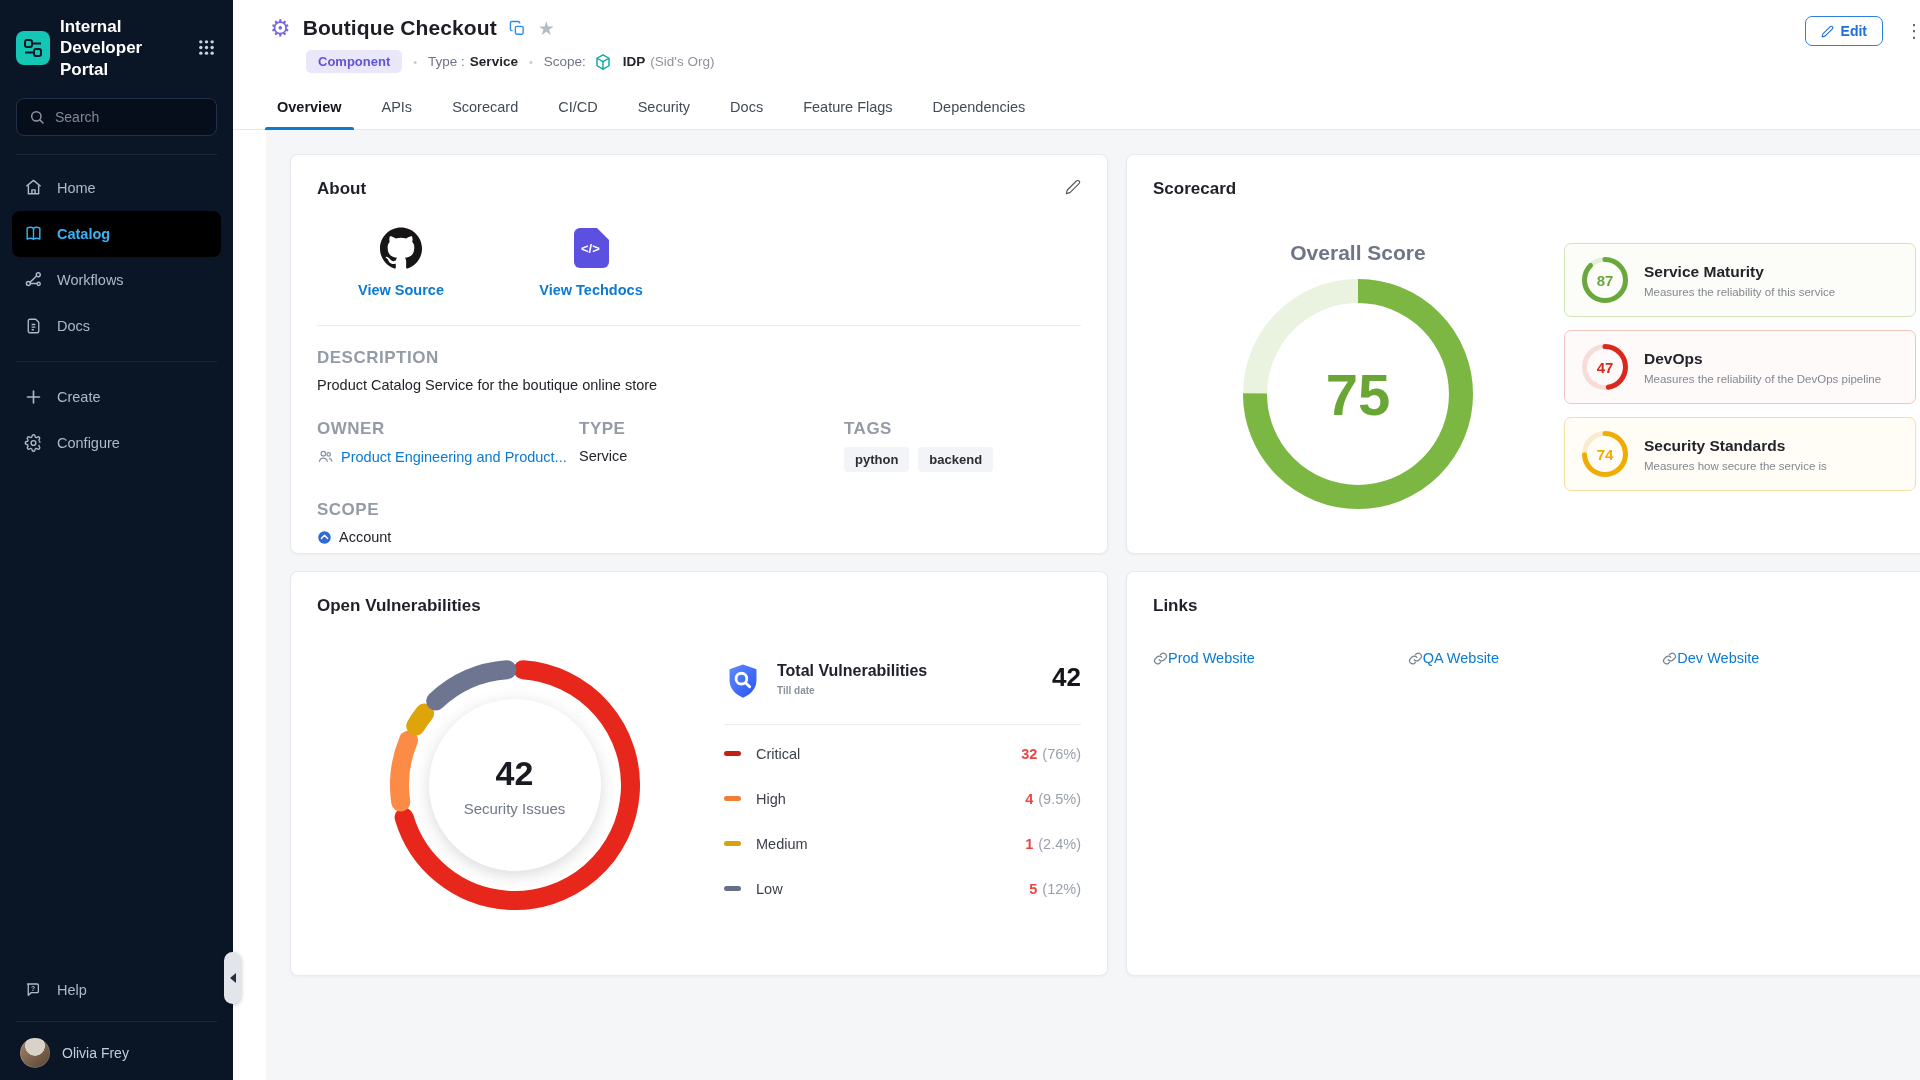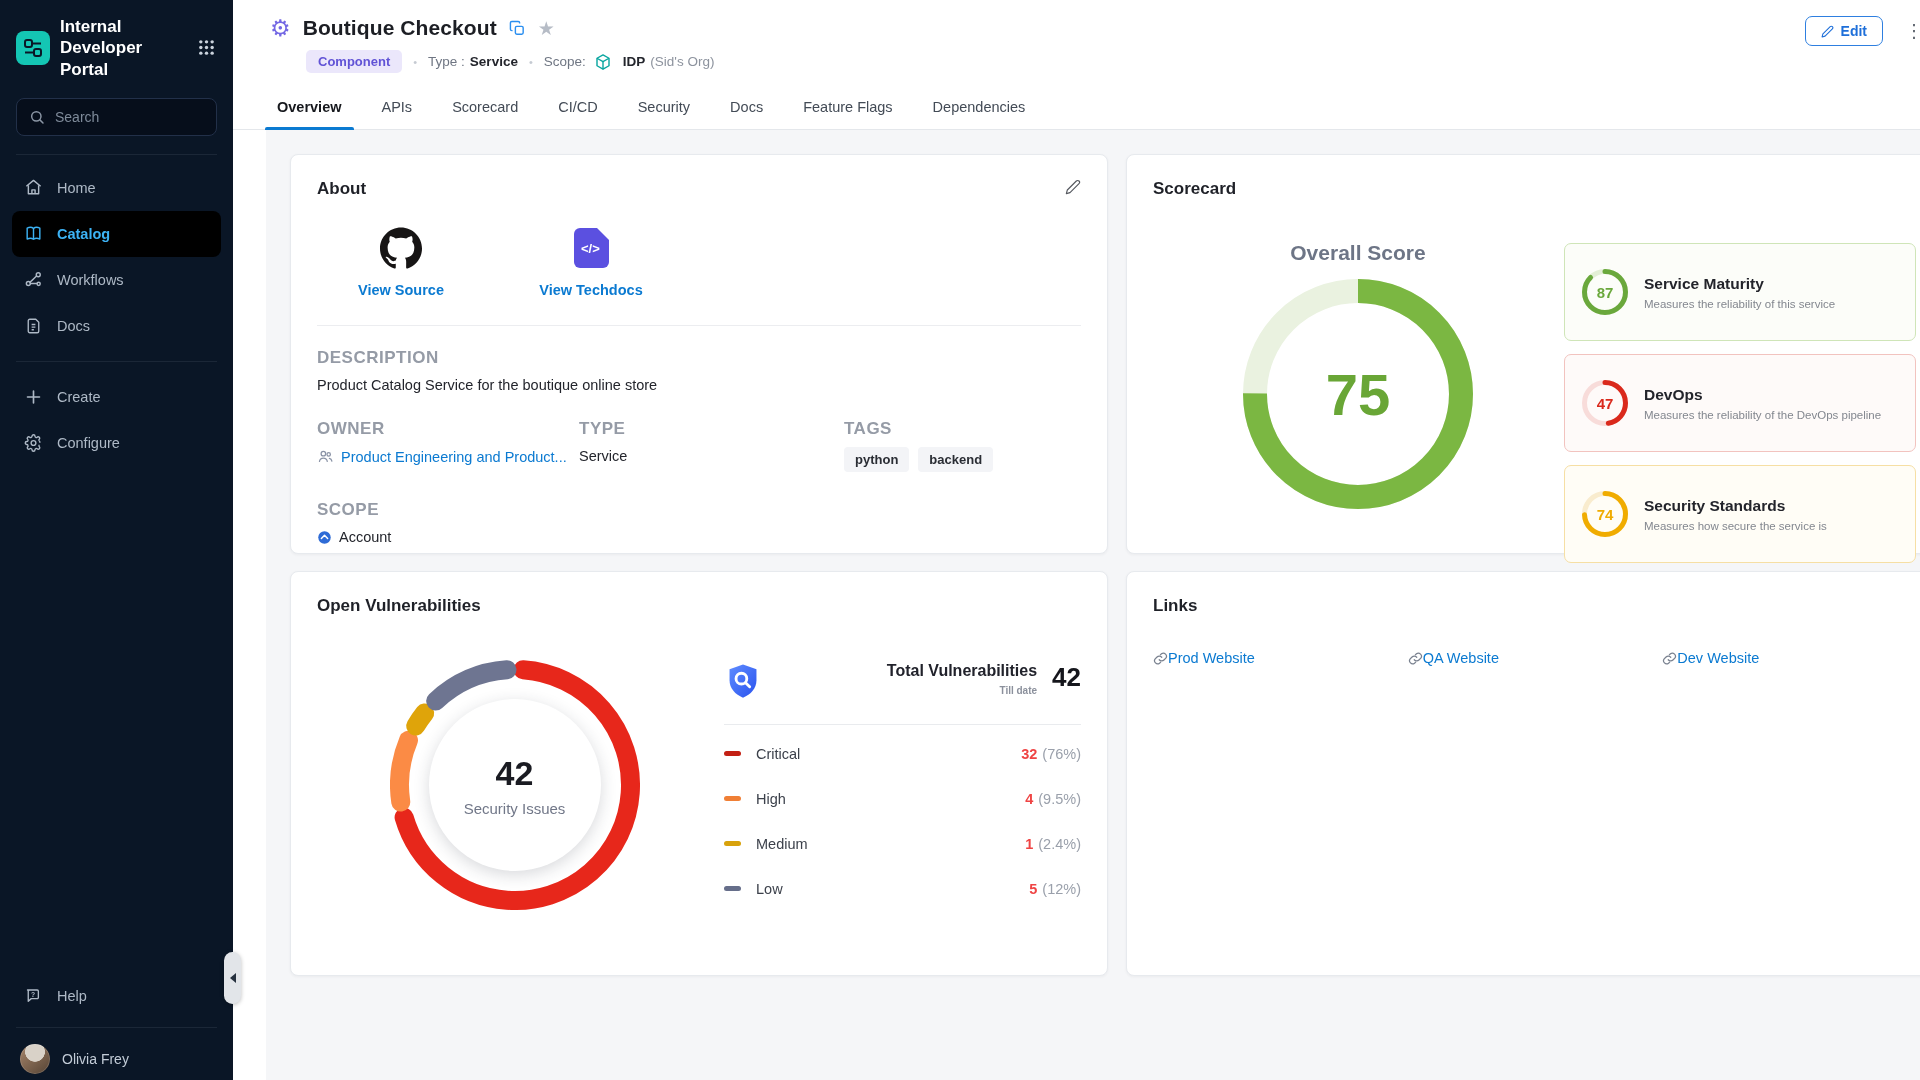--- a/index.html
+++ b/index.html
@@ -12,21 +12,21 @@
   .logo-row { display:flex; align-items:center; gap:10px; padding:16px 4px 12px 4px; }
   .logo-mark { width:34px; height:34px; border-radius:8px; background:#14c6b4; display:flex; align-items:center; justify-content:center; flex:0 0 34px; }
   .logo-text { color:#fff; font-size:17px; font-weight:700; line-height:1.25; flex:1; }
   .grid-icon { width:22px; height:22px; display:flex; align-items:center; justify-content:center; cursor:pointer; }
   .search-box { margin:6px 4px 14px 4px; height:38px; background:#060e1b; border:1px solid #223049; border-radius:8px; display:flex; align-items:center; gap:10px; padding:0 12px; color:#7e8a99; font-size:14px; cursor:text; }
   .sb-divider { border:none; border-top:1px solid #1b2737; margin:4px 4px 10px 4px; }
   .sb-divider.mid { margin:12px 4px; }
   .nav-item { height:46px; border-radius:8px; display:flex; align-items:center; gap:14px; padding:0 12px; color:#aeb9c6; font-size:14.5px; cursor:pointer; }
   .nav-item svg { flex:0 0 19px; }
   .nav-item.active { background:#000000; color:#3cb2f4; font-weight:700; }
-  .sidebar-bottom { margin-top:auto; padding-bottom:4px; }
+  .sidebar-bottom { margin-top:auto; padding-bottom:10px; }
   .user-row { display:flex; align-items:center; gap:12px; padding:8px 12px 2px 8px; cursor:pointer; }
   .avatar { width:30px; height:30px; border-radius:50%; background:
       radial-gradient(circle at 50% 26%, #d9d2c8 0 36%, rgba(0,0,0,0) 38%),
       linear-gradient(140deg, #a08066 10%, #5d4a3a 90%); box-shadow:inset 0 0 0 1px rgba(255,255,255,.15); }
   .user-name { color:#c3ccd7; font-size:14px; }
   .collapse-handle { position:absolute; left:224px; top:952px; width:17px; height:52px; background:#e2e5e9; border-radius:9px; z-index:6; display:flex; align-items:center; justify-content:center; cursor:pointer; box-shadow:0 1px 4px rgba(0,0,0,.25); }
   .collapse-handle i { width:0; height:0; border-top:5px solid transparent; border-bottom:5px solid transparent; border-right:6px solid #26313f; }
 
   
   .main { flex:1; display:flex; flex-direction:column; background:#fff; }
@@ -73,38 +73,38 @@
   .chips { display:flex; gap:9px; margin-top:8px; }
   .chip { background:#f3f4f7; border-radius:4px; padding:5px 11px; font-size:13px; font-weight:700; color:#2a2d34; cursor:pointer; }
 
   
   .sc-body { display:flex; margin-top:4px; }
   .sc-left { width:410px; display:flex; flex-direction:column; align-items:center; }
   .overall-label { margin-top:38px; font-size:21px; font-weight:700; color:#6d7586; }
   .overall-donut { position:relative; width:230px; height:230px; margin-top:14px; }
   .overall-num { position:absolute; inset:0; display:flex; align-items:center; justify-content:center; font-size:58px; font-weight:700; }
   .sc-right { flex:1; margin:40px 1px 0 auto; max-width:352px; display:flex; flex-direction:column; gap:13px; }
-  .score-item { display:flex; align-items:center; gap:15px; border:1px solid; border-radius:7px; padding:12px 16px; height:98px; cursor:pointer; }
+  .score-item { display:flex; align-items:center; gap:15px; border:1px solid; border-radius:7px; padding:12px 16px; height:74px; cursor:pointer; }
   .ring-wrap { position:relative; width:48px; height:48px; flex:0 0 48px; display:flex; align-items:center; justify-content:center; }
   .ring-svg { position:absolute; inset:1px; }
   .ring-num { position:relative; font-size:15px; font-weight:700; }
   .score-name { font-size:15.5px; font-weight:700; color:#23242b; }
   .score-desc { margin-top:5px; font-size:11.5px; color:#83878f; }
 
   
   .vu-body { display:flex; }
   .vu-left { width:395px; display:flex; justify-content:center; }
   .vd-wrap { position:relative; width:250px; height:250px; margin-top:44px; }
   .vd-svg { position:absolute; inset:0; }
   .vd-center { position:absolute; left:39px; top:39px; width:172px; height:172px; border-radius:50%; background:#fff; box-shadow:0 4px 16px rgba(40,45,60,.18); display:flex; flex-direction:column; align-items:center; justify-content:center; }
   .vd-num { font-size:34px; font-weight:700; color:#1a1b22; }
   .vd-cap { margin-top:7px; font-size:15px; color:#717788; }
   .vu-right { flex:1; margin-top:46px; padding-left:12px; }
   .total-row { display:flex; align-items:flex-start; gap:15px; }
-  .total-texts { flex:1;text-align:right; }
+  .total-texts { flex:1; }
   .total-title { font-size:16px; font-weight:700; color:#21222b; }
   .total-cap { margin-top:5px; font-size:10px; color:#8b909c;font-weight:bold; }
   .total-val { font-size:26px; font-weight:700; color:#15161c; line-height:1; margin-top:2px; }
   .vu-hr { border:none; border-top:1px solid #e9ebee; margin:24px 0 6px 0; }
   .sev-row { display:flex; align-items:center; height:45px; }
   .sev-dash { width:17px; height:5px; border-radius:3px; margin-right:15px; }
   .sev-label { font-size:14.5px; color:#3c414b; flex:1; }
   .sev-count { font-size:14.5px; font-weight:700; color:#ef4444; }
   .sev-pct { font-size:14.5px; color:#9aa0ab; margin-left:5px; }
 

